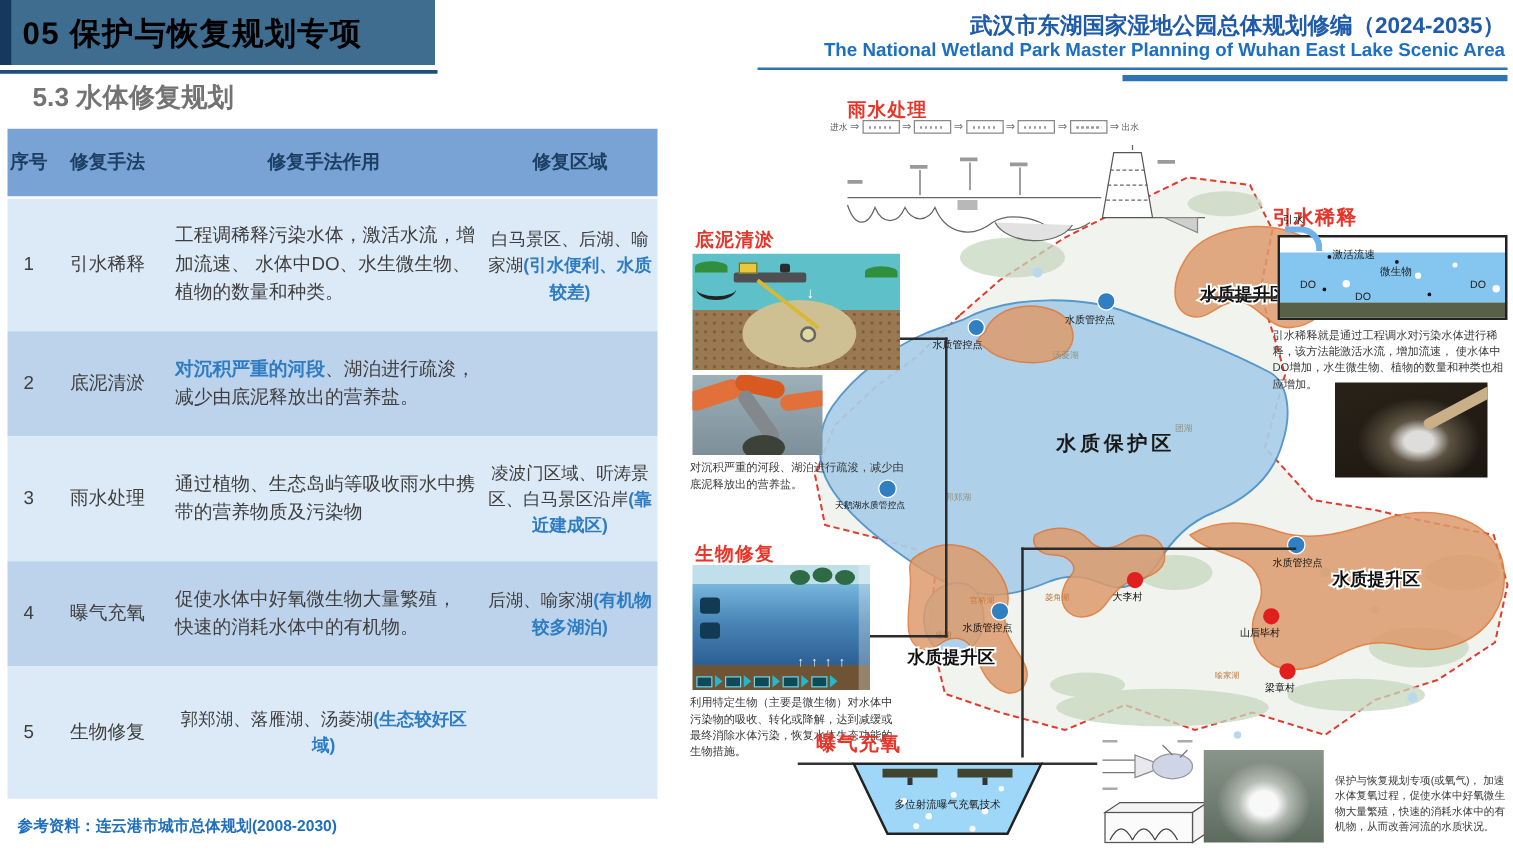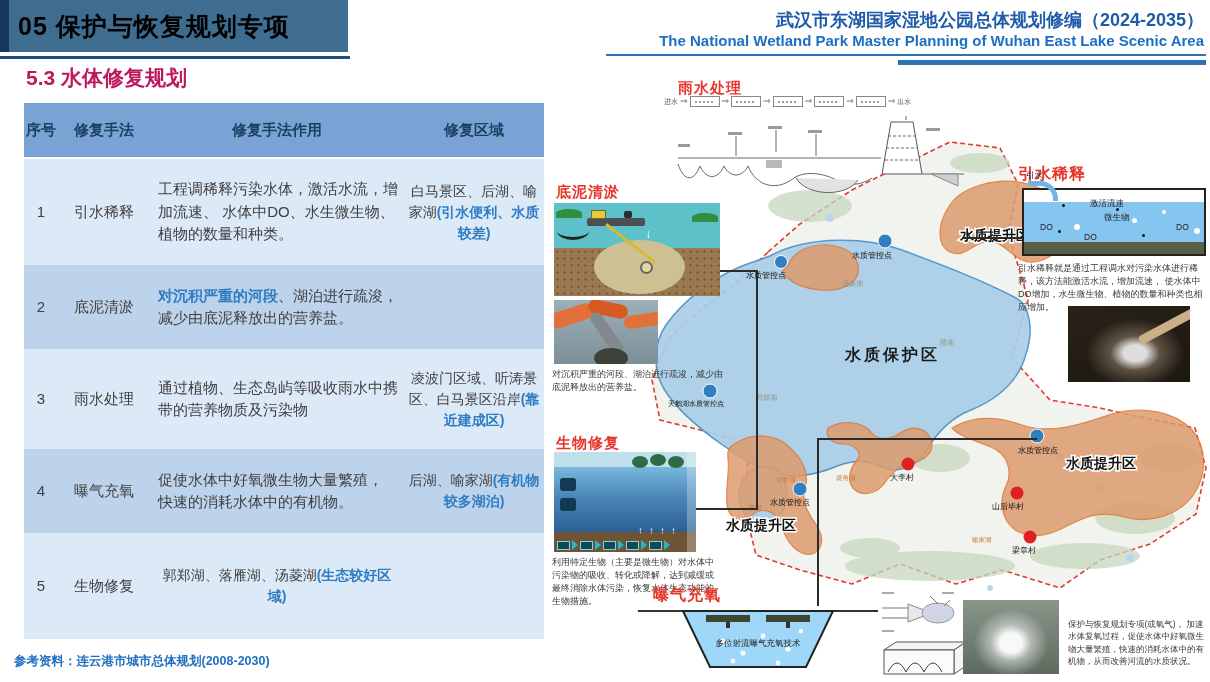--- a/index.html
+++ b/index.html
@@ -12,23 +12,23 @@
   }
   
   .chapter-box{position:absolute;left:0;top:0;width:348px;height:52px;background:#3e6d90;color:#000000;
     font-size:25px;font-weight:bold;display:flex;align-items:center;padding-left:18px;letter-spacing:1px;}
   .chapter-box::before{content:"";position:absolute;left:0;top:0;width:9px;height:52px;background:#14395c;}
   .chapter-underline{position:absolute;left:0;top:56px;width:350px;height:3px;background:#1f4e79;}
   .doc-title{position:absolute;right:6px;top:8px;width:640px;text-align:right;color:#1f5ba8;font-size:18px;font-weight:bold;}
   .doc-title-en{position:absolute;right:6px;top:32px;width:660px;text-align:right;color:#1d6fc4;font-size:15px;font-weight:bold;}
   .rule-thin{position:absolute;left:606px;top:54px;width:600px;height:2px;background:#2e74b5;}
   .rule-thick{position:absolute;left:898px;top:60px;width:308px;height:5px;background:#2e74b5;}
-  .section-title{position:absolute;left:26px;top:64px;color:#be185d;font-size:21px;font-weight:bold;}
-  
-  .wtable{position:absolute;left:24px;top:103px;width:520px;font-size:15px;color:#3f3f3f;z-index:4;}
+  .section-title{position:absolute;left:26px;top:64px;color:#737373;font-size:21px;font-weight:bold;}
+  
+  .wtable{position:absolute;left:6px;top:103px;width:520px;font-size:15px;color:#3f3f3f;z-index:4;}
   .thead{display:grid;grid-template-columns:34px 92px 254px 140px;background:#79a3d4;color:#1d3f63;
     font-weight:bold;min-height:54px;align-items:center;text-align:center;margin-bottom:2px;}
   .thead .th{padding:2px 2px;line-height:1.25;}
   .tr{display:grid;grid-template-columns:34px 92px 254px 140px;align-items:center;}
   .tr.light{background:#dce9f6;}
   .tr.dark{background:#bdd3eb;}
   .tr:nth-child(1){min-height:106px;}
   .tr:nth-child(2){min-height:84px;}
   .tr:nth-child(3){min-height:100px;}
   .tr:nth-child(4){min-height:84px;}
@@ -353,21 +353,21 @@
 </svg>
 <div class="photo fountain"></div>
 <div class="cap" style="left:1068px;top:618px;width:140px;font-size:8.5px;">保护与恢复规划专项(或氧气)， 加速水体复氧过程，促使水体中好氧微生物大量繁殖，快速的消耗水体中的有机物，从而改善河流的水质状况。</div>
 
 <div class="red-title" style="left:1018px;top:164px;font-size:16px;">引水稀释</div>
 <div class="tank">
   <div class="tank-water"></div>
   <div class="tank-sed"></div>
   <div class="tank-pipe"></div>
   <div class="tk-label" style="left:2px;top:-20px;">引水</div>
-  <div class="tk-label" style="left:42px;top:8px;margin-left:24px;">激活流速</div>
+  <div class="tk-label" style="left:42px;top:8px;">激活流速</div>
   <div class="tk-label" style="left:80px;top:22px;">微生物</div>
   <div class="tk-label" style="left:16px;top:32px;">DO</div>
   <div class="tk-label" style="left:60px;top:42px;">DO</div>
   <div class="tk-label" style="left:152px;top:32px;">DO</div>
   <div class="dot" style="left:38px;top:14px;"></div>
   <div class="dot" style="left:92px;top:18px;"></div>
   <div class="dot" style="left:34px;top:40px;"></div>
   <div class="dot" style="left:118px;top:44px;"></div>
   <div class="bub" style="left:50px;top:34px;width:6px;height:6px;"></div>
   <div class="bub" style="left:108px;top:28px;width:5px;height:5px;"></div>

